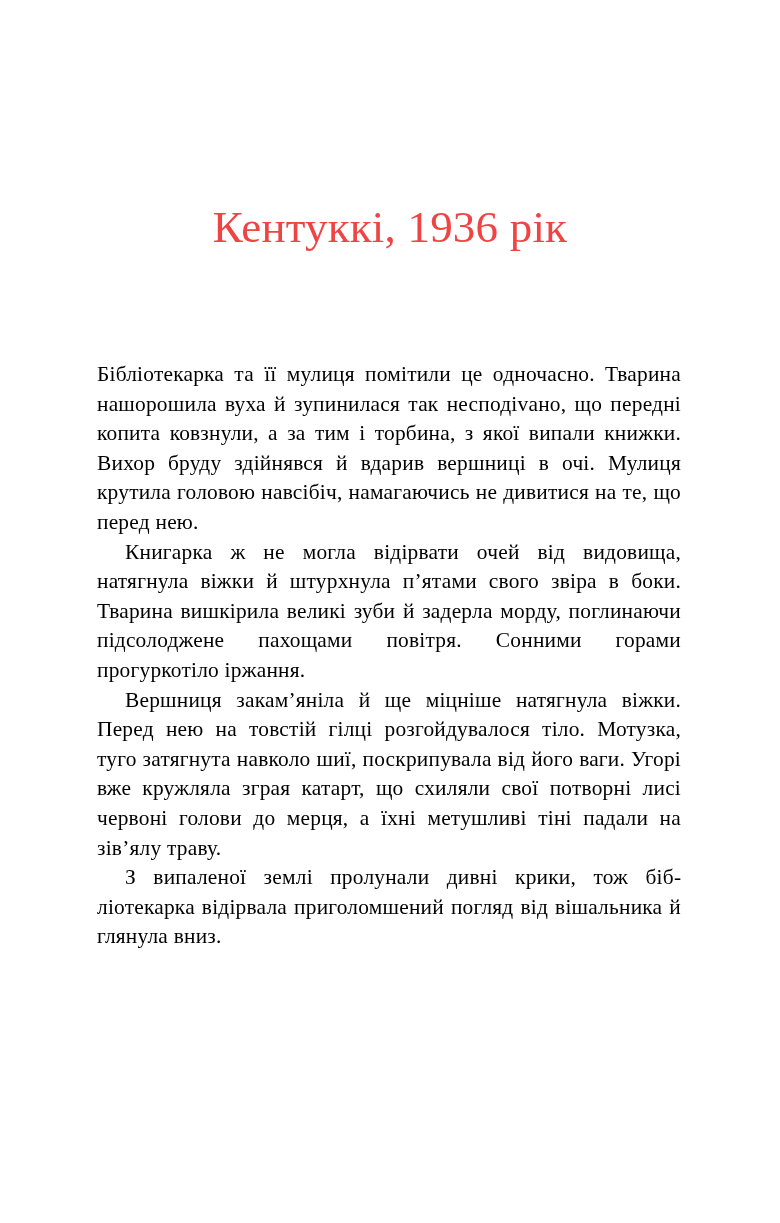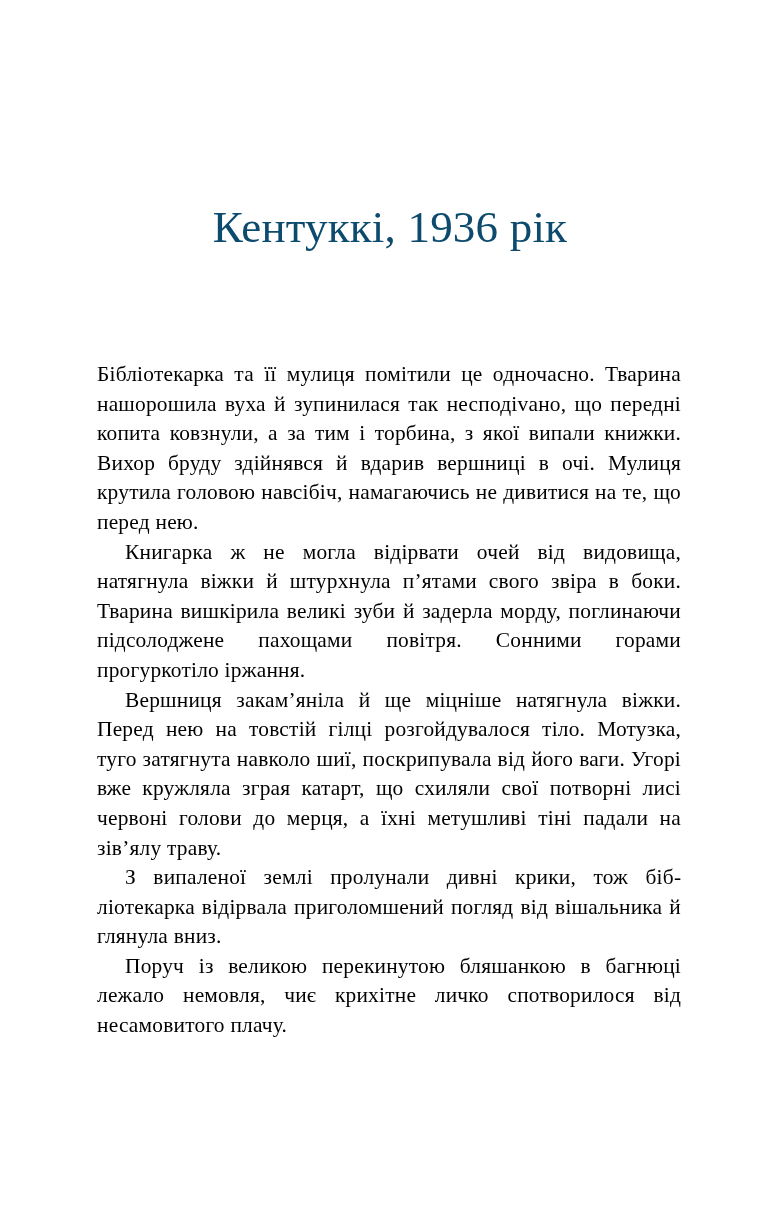--- a/index.html
+++ b/index.html
@@ -25,21 +25,21 @@
     position: absolute;
     left: 0;
     right: 0;
     top: 168px;
     text-align: center;
     font-family: "Liberation Serif", "DejaVu Serif", serif;
     font-weight: 400;
     font-size: 45px;
     line-height: 58px;
     letter-spacing: 0.2px;
-    color: #0c4a6e;
+    color: #ef4444;
     white-space: pre;
   }
 
   
   .body-text {
     position: absolute;
     left: 97px;
     top: 360px;
     width: 584px;
   }
@@ -71,16 +71,15 @@
 
 <div class="page">
 
   <h1 class="chapter-title">Кентуккі, 1936 рік</h1>
 
   <div class="body-text">
     <p class="para">Бібліотекарка та її мулиця помітили це одночасно. Тварина нашорошила вуха й зупинилася так несподі­vано, що передні копита ковзнули, а за тим і торбина, з якої випали книжки. Вихор бруду здійнявся й вдарив вершниці в очі. Мулиця крутила головою навсібіч, намагаючись не дивитися на те, що перед нею.</p>
     <p class="para">Книгарка ж не могла відірвати очей від видовища, натягнула віжки й штурхнула п’ятами свого звіра в бо­ки. Тварина вишкірила великі зуби й задерла морду, поглинаючи підсолоджене пахощами повітря. Сонни­ми горами прогуркотіло іржання.</p>
     <p class="para">Вершниця закам’яніла й ще міцніше натягнула віж­ки. Перед нею на товстій гілці розгойдувалося тіло. Мотузка, туго затягнута навколо шиї, поскрипувала від його ваги. Угорі вже кружляла зграя катарт, що схиляли свої потворні лисі червоні голови до мерця, а їхні метушливі тіні падали на зів’ялу траву.</p>
     <p class="para">З випаленої землі пролунали дивні крики, тож біб­ліотекарка відірвала приголомшений погляд від ві­шальника й глянула вниз.</p>
-    <p class="para">Поруч із великою перекинутою бляшанкою в баг­нюці лежало немовля, чиє крихітне личко спотвори­лося від несамовитого плачу.</p>
   </div>
 
 </div>
 
 </body></html>

